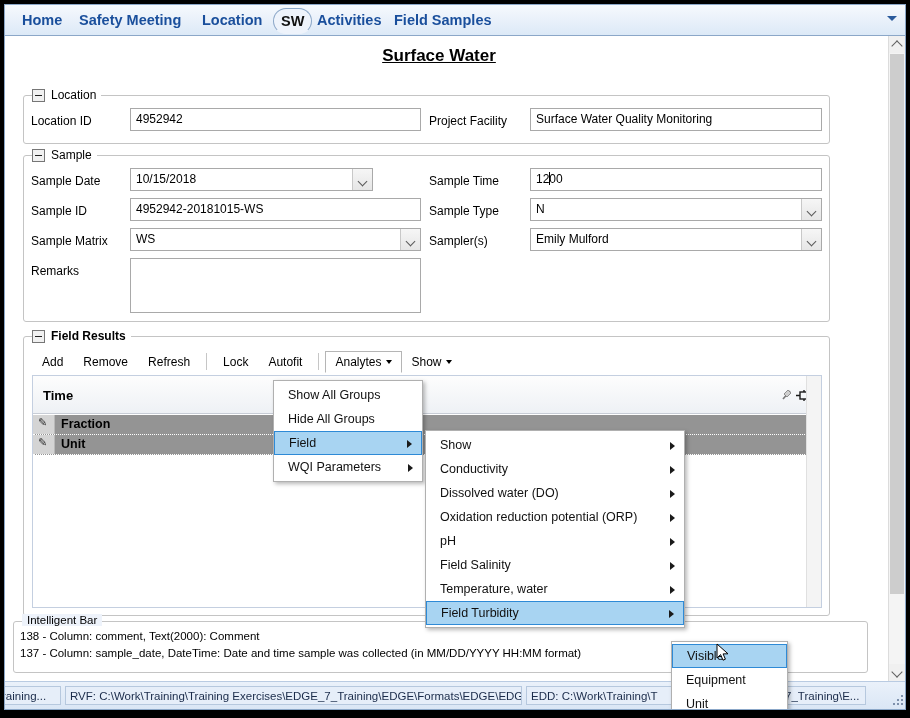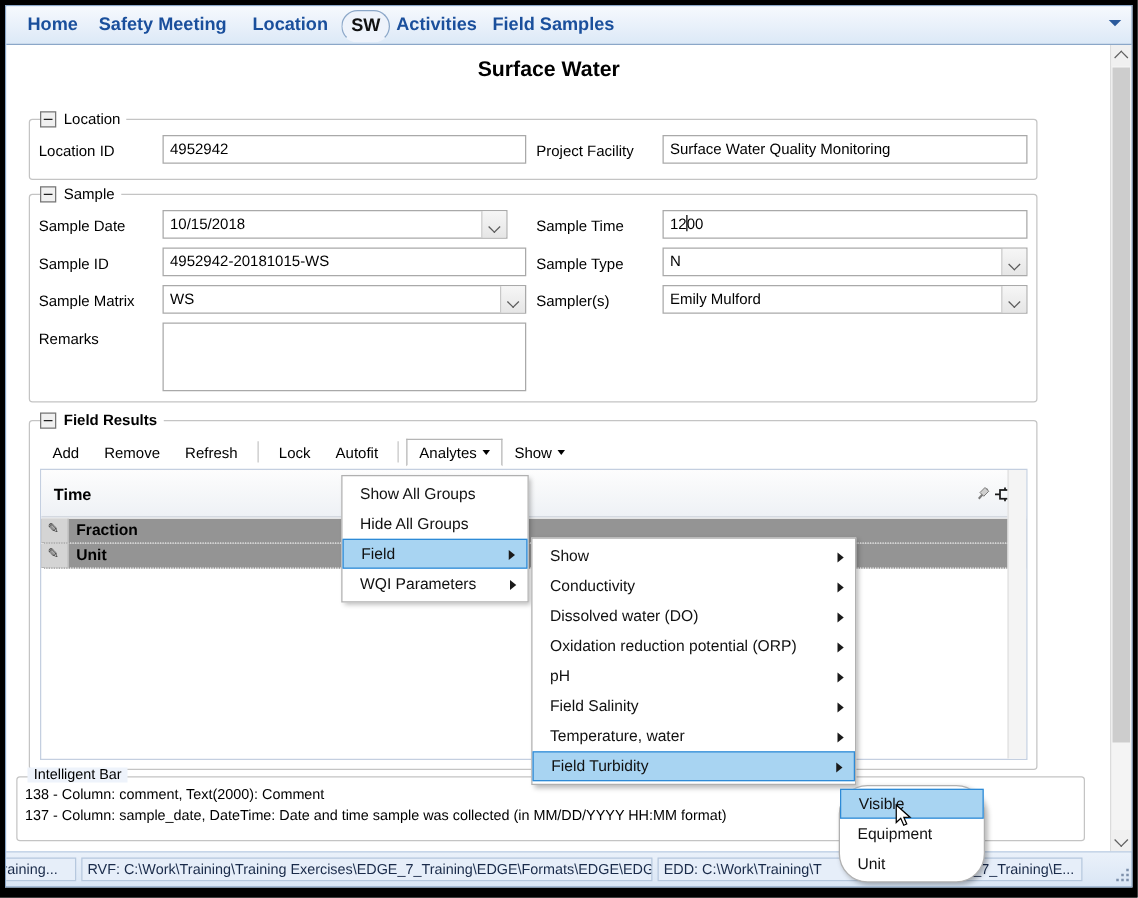--- a/index.html
+++ b/index.html
@@ -81,20 +81,21 @@
     overflow: hidden;
   }
   #page-title {
     position: absolute;
     left: 0; top: 10px;
     width: 868px;
     text-align: center;
     font-size: 17px;
     font-weight: bold;
     color: #000;
+    text-decoration: underline;
   }
 
   
   .groupbox {
     position: absolute;
     border: 1px solid #c4c4c4;
     border-radius: 3px;
     background: transparent;
     box-sizing: border-box;
   }
@@ -462,21 +463,21 @@
     top: 9px;
     width: 0; height: 0;
     border-top: 4px solid transparent;
     border-bottom: 4px solid transparent;
     border-left: 5px solid #1a1a1a;
   }
   .menu-item.highlight .sub-arrow { top: 8px; }
 
   #menu-analytes { left: 268px; top: 375px; width: 150px; }
   #menu-field    { left: 420px; top: 425px; width: 260px; }
-  #menu-turb     { left: 666px; top: 623px; width: 117px; border-radius: 23px; }
+  #menu-turb     { left: 666px; top: 636px; width: 117px; }
 
   
   #mouse-cursor {
     position: absolute;
     left: 711px;
     top: 638px;
     width: 14px;
     height: 20px;
     z-index: 200;
     pointer-events: none;
@@ -512,21 +513,21 @@
       <div class="textbox" style="left:506px; top:12px; width:292px;">Surface Water Quality Monitoring</div>
     </div>
 
     <div class="groupbox" style="left:18px; top:119px; width:807px; height:167px;">
       <div class="group-header">
         <span class="collapse-box"></span>
         <span class="group-title">Sample</span>
       </div>
 
       <div class="field-label" style="left:7px; top:18px;">Sample Date</div>
-      <div class="combobox" style="left:106px; top:12px; width:276px;">
+      <div class="combobox" style="left:106px; top:12px; width:243px;">
         <span class="cb-text">10/15/2018</span>
         <span class="cb-btn"></span>
       </div>
 
       <div class="field-label" style="left:7px; top:48px;">Sample ID</div>
       <div class="textbox" style="left:106px; top:42px; width:291px;">4952942-20181015-WS</div>
 
       <div class="field-label" style="left:7px; top:78px;">Sample Matrix</div>
       <div class="combobox" style="left:106px; top:72px; width:291px;">
         <span class="cb-text">WS</span>

